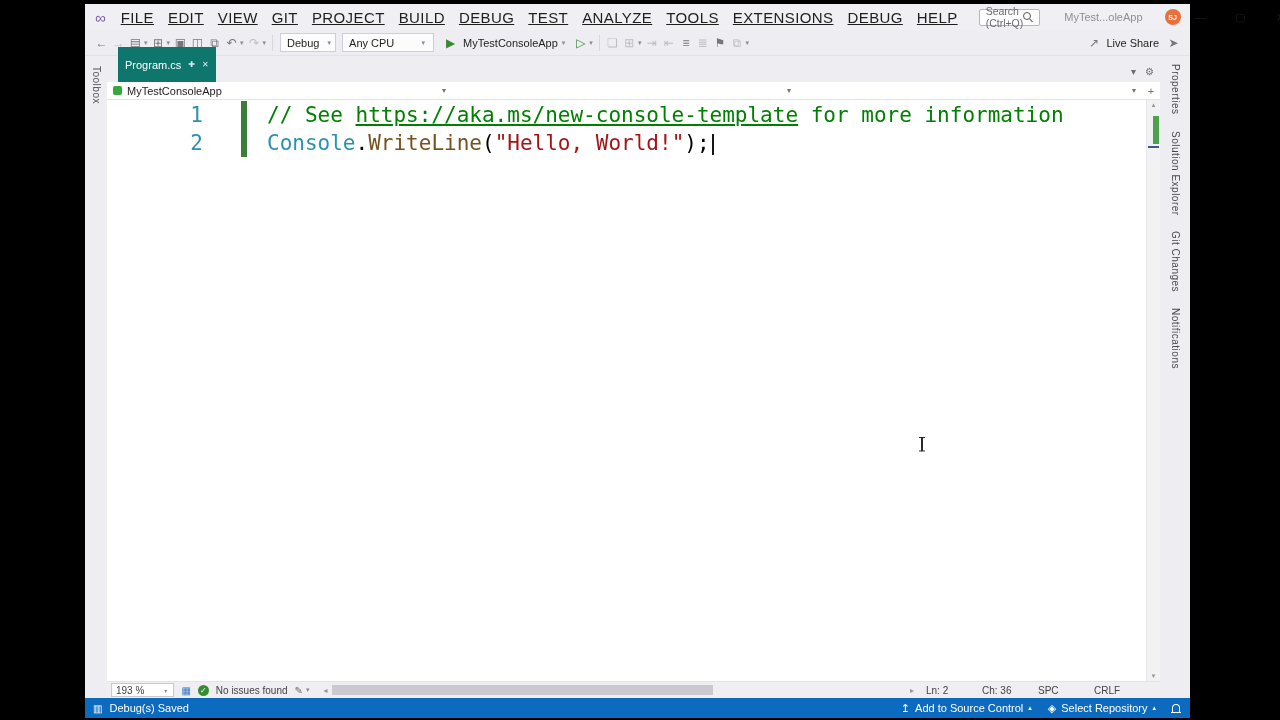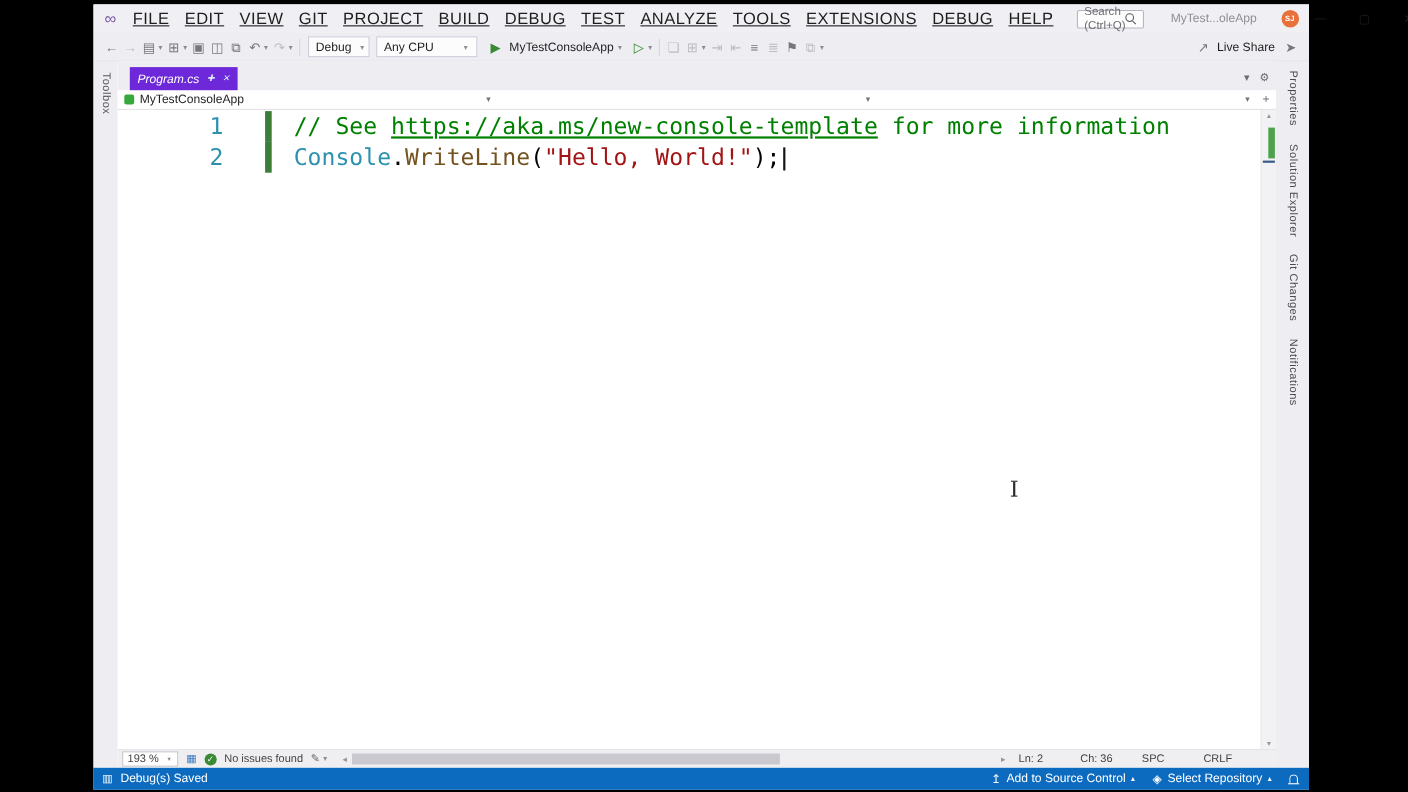--- a/index.html
+++ b/index.html
@@ -40,21 +40,21 @@
   .toolbar-right { margin-left:auto; display:flex; align-items:center; gap:6px; }
   .live-share { display:flex; align-items:center; gap:4px; font-size:11px; color:#1E1E1E; }
 
   
   .main { flex:1; display:flex; min-height:0; }
   .left-strip { width:22px; background:#EEEEF2; display:flex; justify-content:center; padding-top:10px; flex:none; }
   .vtext { writing-mode:vertical-rl; font-size:10px; color:#55555A; letter-spacing:.5px; }
   .center { flex:1; display:flex; flex-direction:column; min-width:0; background:#fff; }
 
   .tabstrip { height:26px; background:#EEEEF2; display:flex; align-items:flex-end; padding-left:11px; flex:none; }
-  .tab { height:21px; background:#6d28d9; color:#fff; display:flex; align-items:center; gap:7px; padding:0 7px; font-size:11px;font-style:italic; }
+  .tab { height:35px; background:#0f766e; color:#fff; display:flex; align-items:center; gap:7px; padding:0 7px; font-size:11px; }
   .tab .ticon { font-size:8px; color:#DCE9F5; }
   .tabstrip-right { margin-left:auto; display:flex; align-items:center; gap:9px; padding:0 6px 5px 0; color:#6D6D72; font-size:10px; }
 
   .breadcrumb { height:18px; border-bottom:1px solid #E3E3E8; display:flex; align-items:center; font-size:11px; color:#1E1E1E; flex:none; }
   .bc-seg { flex:1; height:100%; display:flex; align-items:center; justify-content:space-between; padding:0 6px; }
   .bc-left { display:flex; align-items:center; gap:5px; }
   .proj-icon { width:9px; height:9px; background:#37A93C; border-radius:2px; flex:none; }
   .bc-caret { color:#74747A; font-size:8px; }
   .bc-plus { width:18px; text-align:center; color:#74747A; font-size:11px; flex:none; }
 
@@ -74,21 +74,21 @@
   .text-caret { display:inline-block; width:2px; height:21px; background:#151515; vertical-align:text-bottom; margin-left:2px; }
 
   .vscroll { width:14px; background:#F2F2F5; border-left:1px solid #E8E8EC; position:relative; flex:none; }
   .vs-arrow { position:absolute; left:0; right:0; text-align:center; color:#939398; font-size:7px; }
   .vs-arrow.up { top:1px; } .vs-arrow.down { bottom:1px; }
   .vmark-green { position:absolute; top:16px; right:1px; width:6px; height:28px; background:#4EA24E; }
   .vmark-caret { position:absolute; top:46px; left:1px; right:1px; height:2px; background:#3B5A86; }
 
   .editor-bottombar { height:17px; background:#EFEFF2; border-top:1px solid #E3E3E8; display:flex; align-items:center;
     font-size:10px; color:#424242; padding:0 4px; gap:7px; flex:none; }
-  .zoom-box { border:1px solid #C8C8CE; background:#fff; height:14px; display:flex; align-items:center; padding:0 4px; gap:8px; font-size:10px;justify-content:center; }
+  .zoom-box { border:1px solid #C8C8CE; background:#fff; height:14px; display:flex; align-items:center; padding:0 4px; gap:20px; font-size:10px;justify-content:center; }
   .zoom-box .tcaret { font-size:6px; }
   .health-icon { color:#3B79BF; font-size:10px; }
   .check-circle { width:11px; height:11px; border-radius:50%; background:#388A34; color:#fff; font-size:8px;
     display:flex; align-items:center; justify-content:center; flex:none; }
   .cleanup-group { display:flex; align-items:center; gap:3px; color:#6D6D72; font-size:10px; }
   .hscroll { flex:1; display:flex; align-items:center; height:100%; margin:0 2px; }
   .h-arrow { color:#939398; font-size:8px; padding:0 3px; }
   .h-track { flex:1; height:100%; position:relative; }
   .h-thumb { position:absolute; left:2px; top:3px; bottom:3px; width:66%; background:#C9C9CF; }
   .line-info { display:flex; align-items:center; gap:0; padding-right:6px; }

